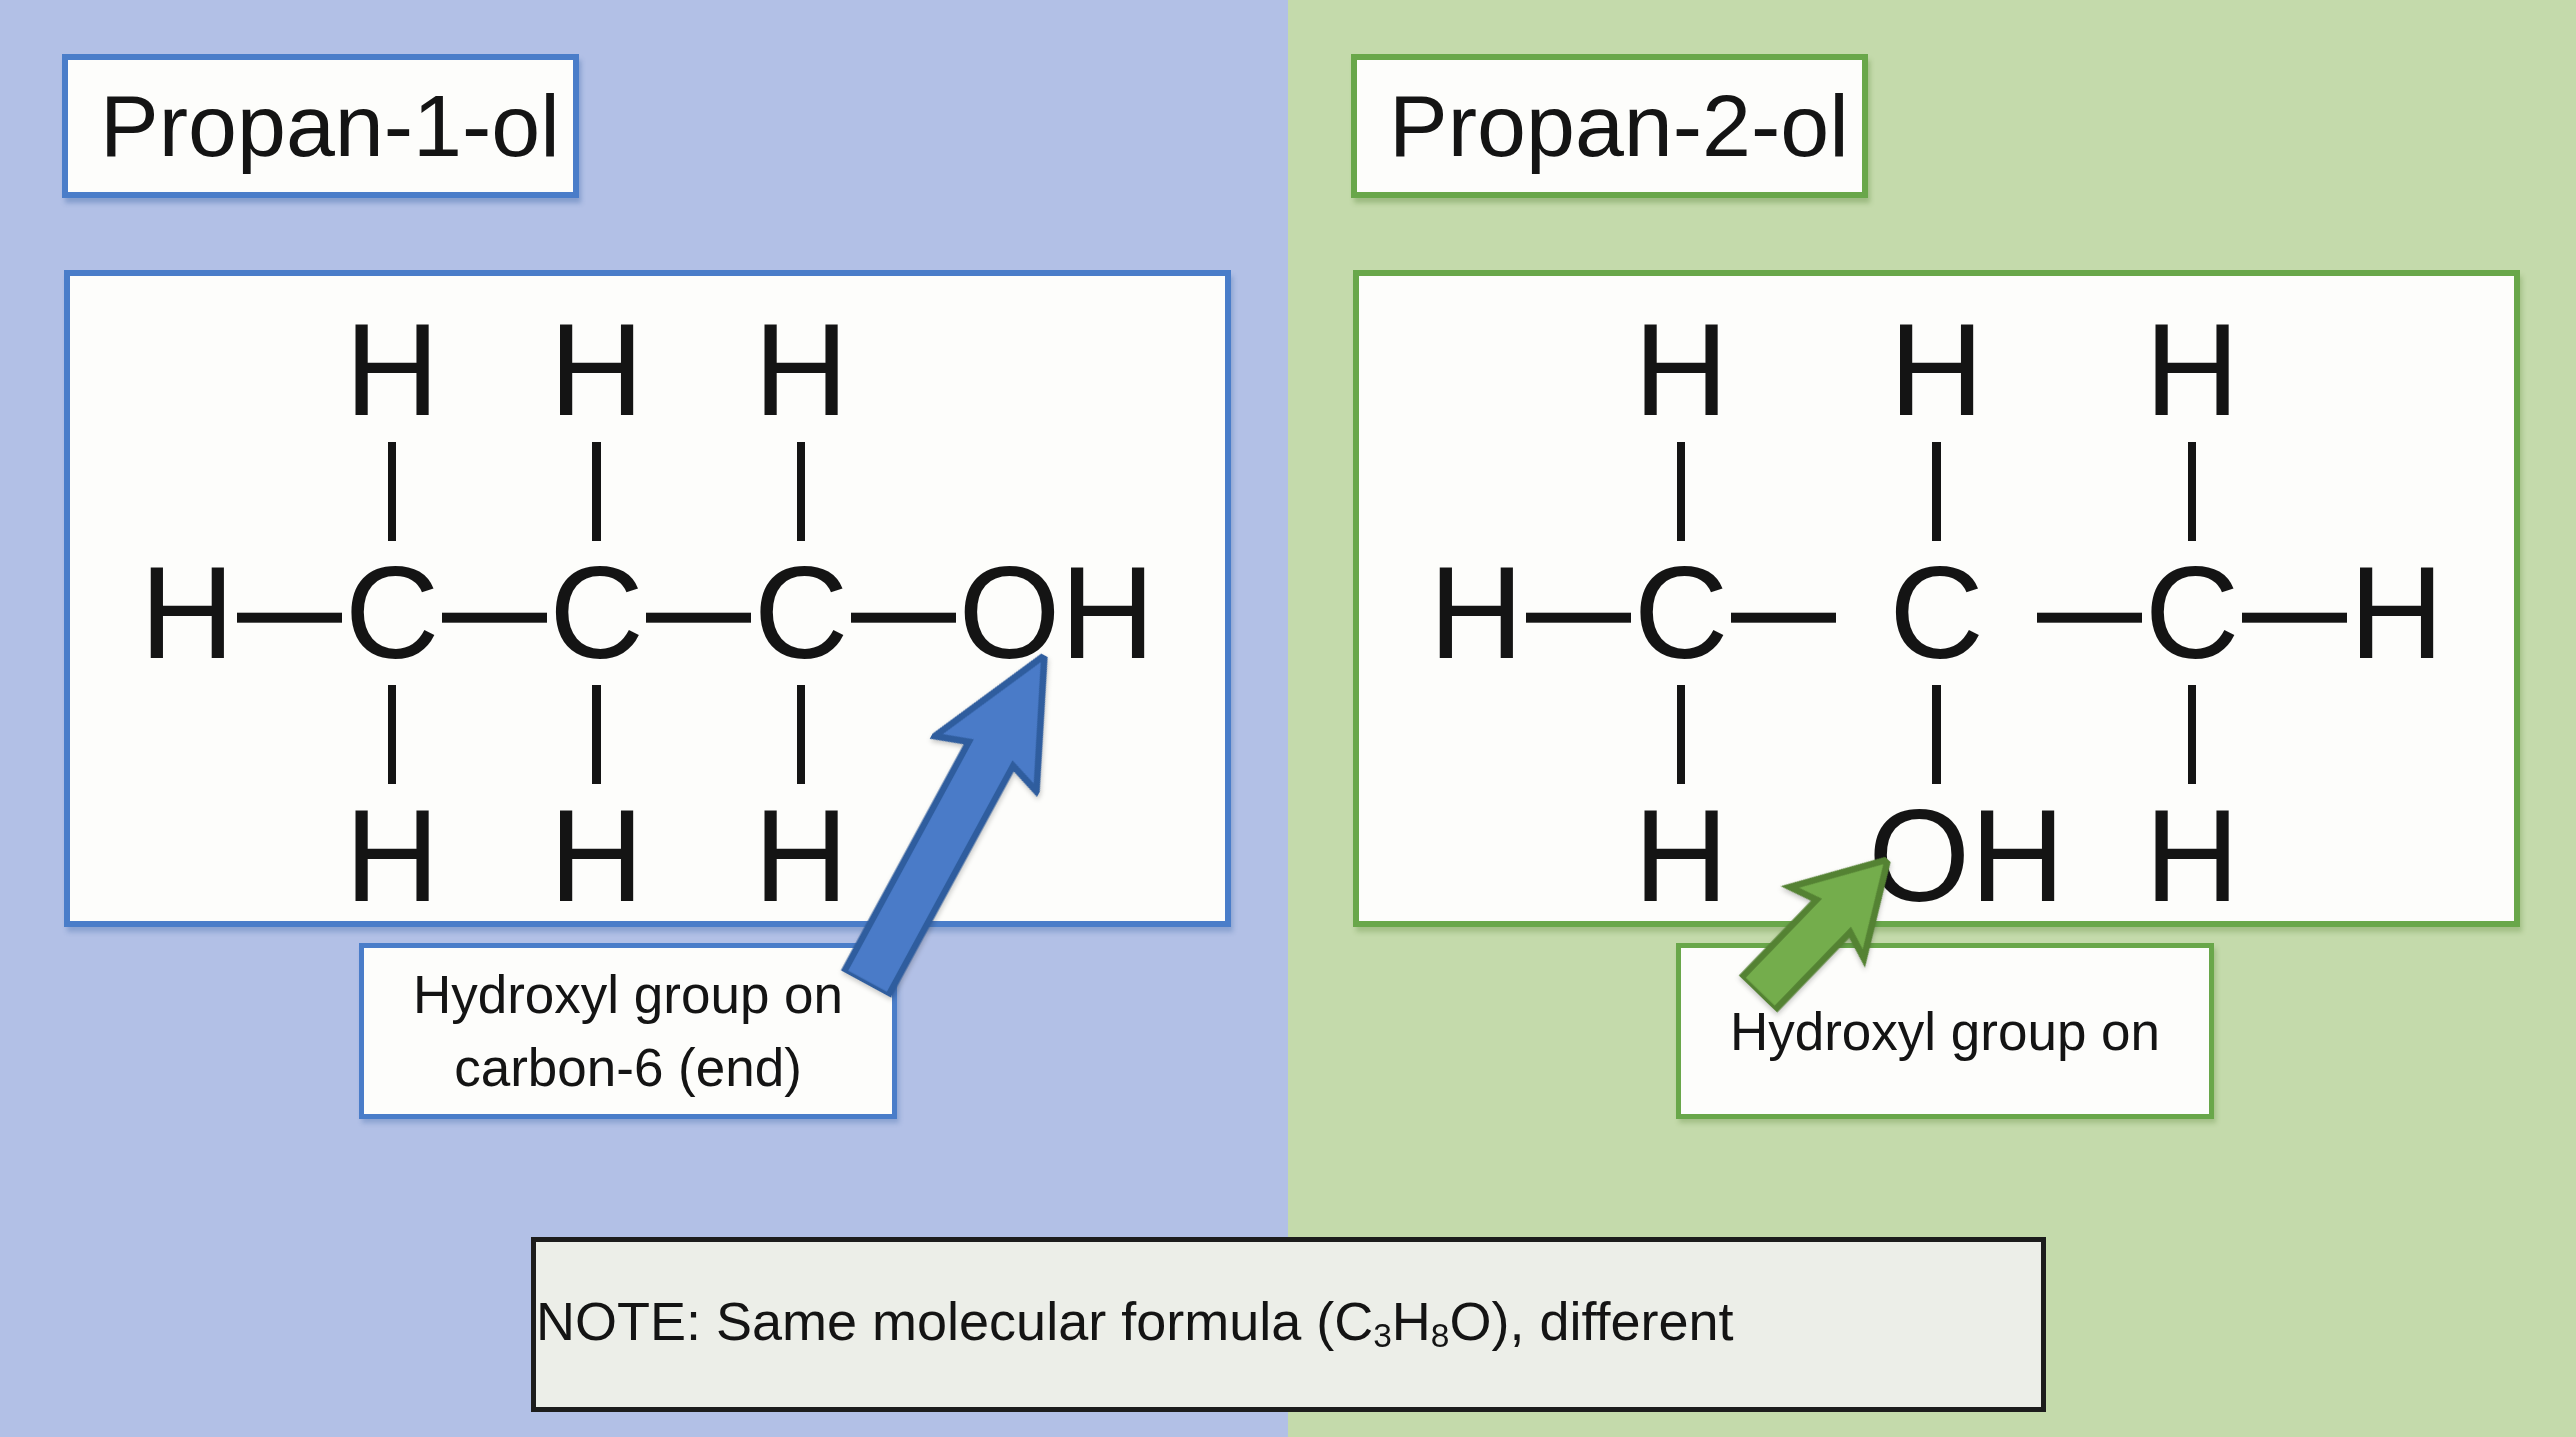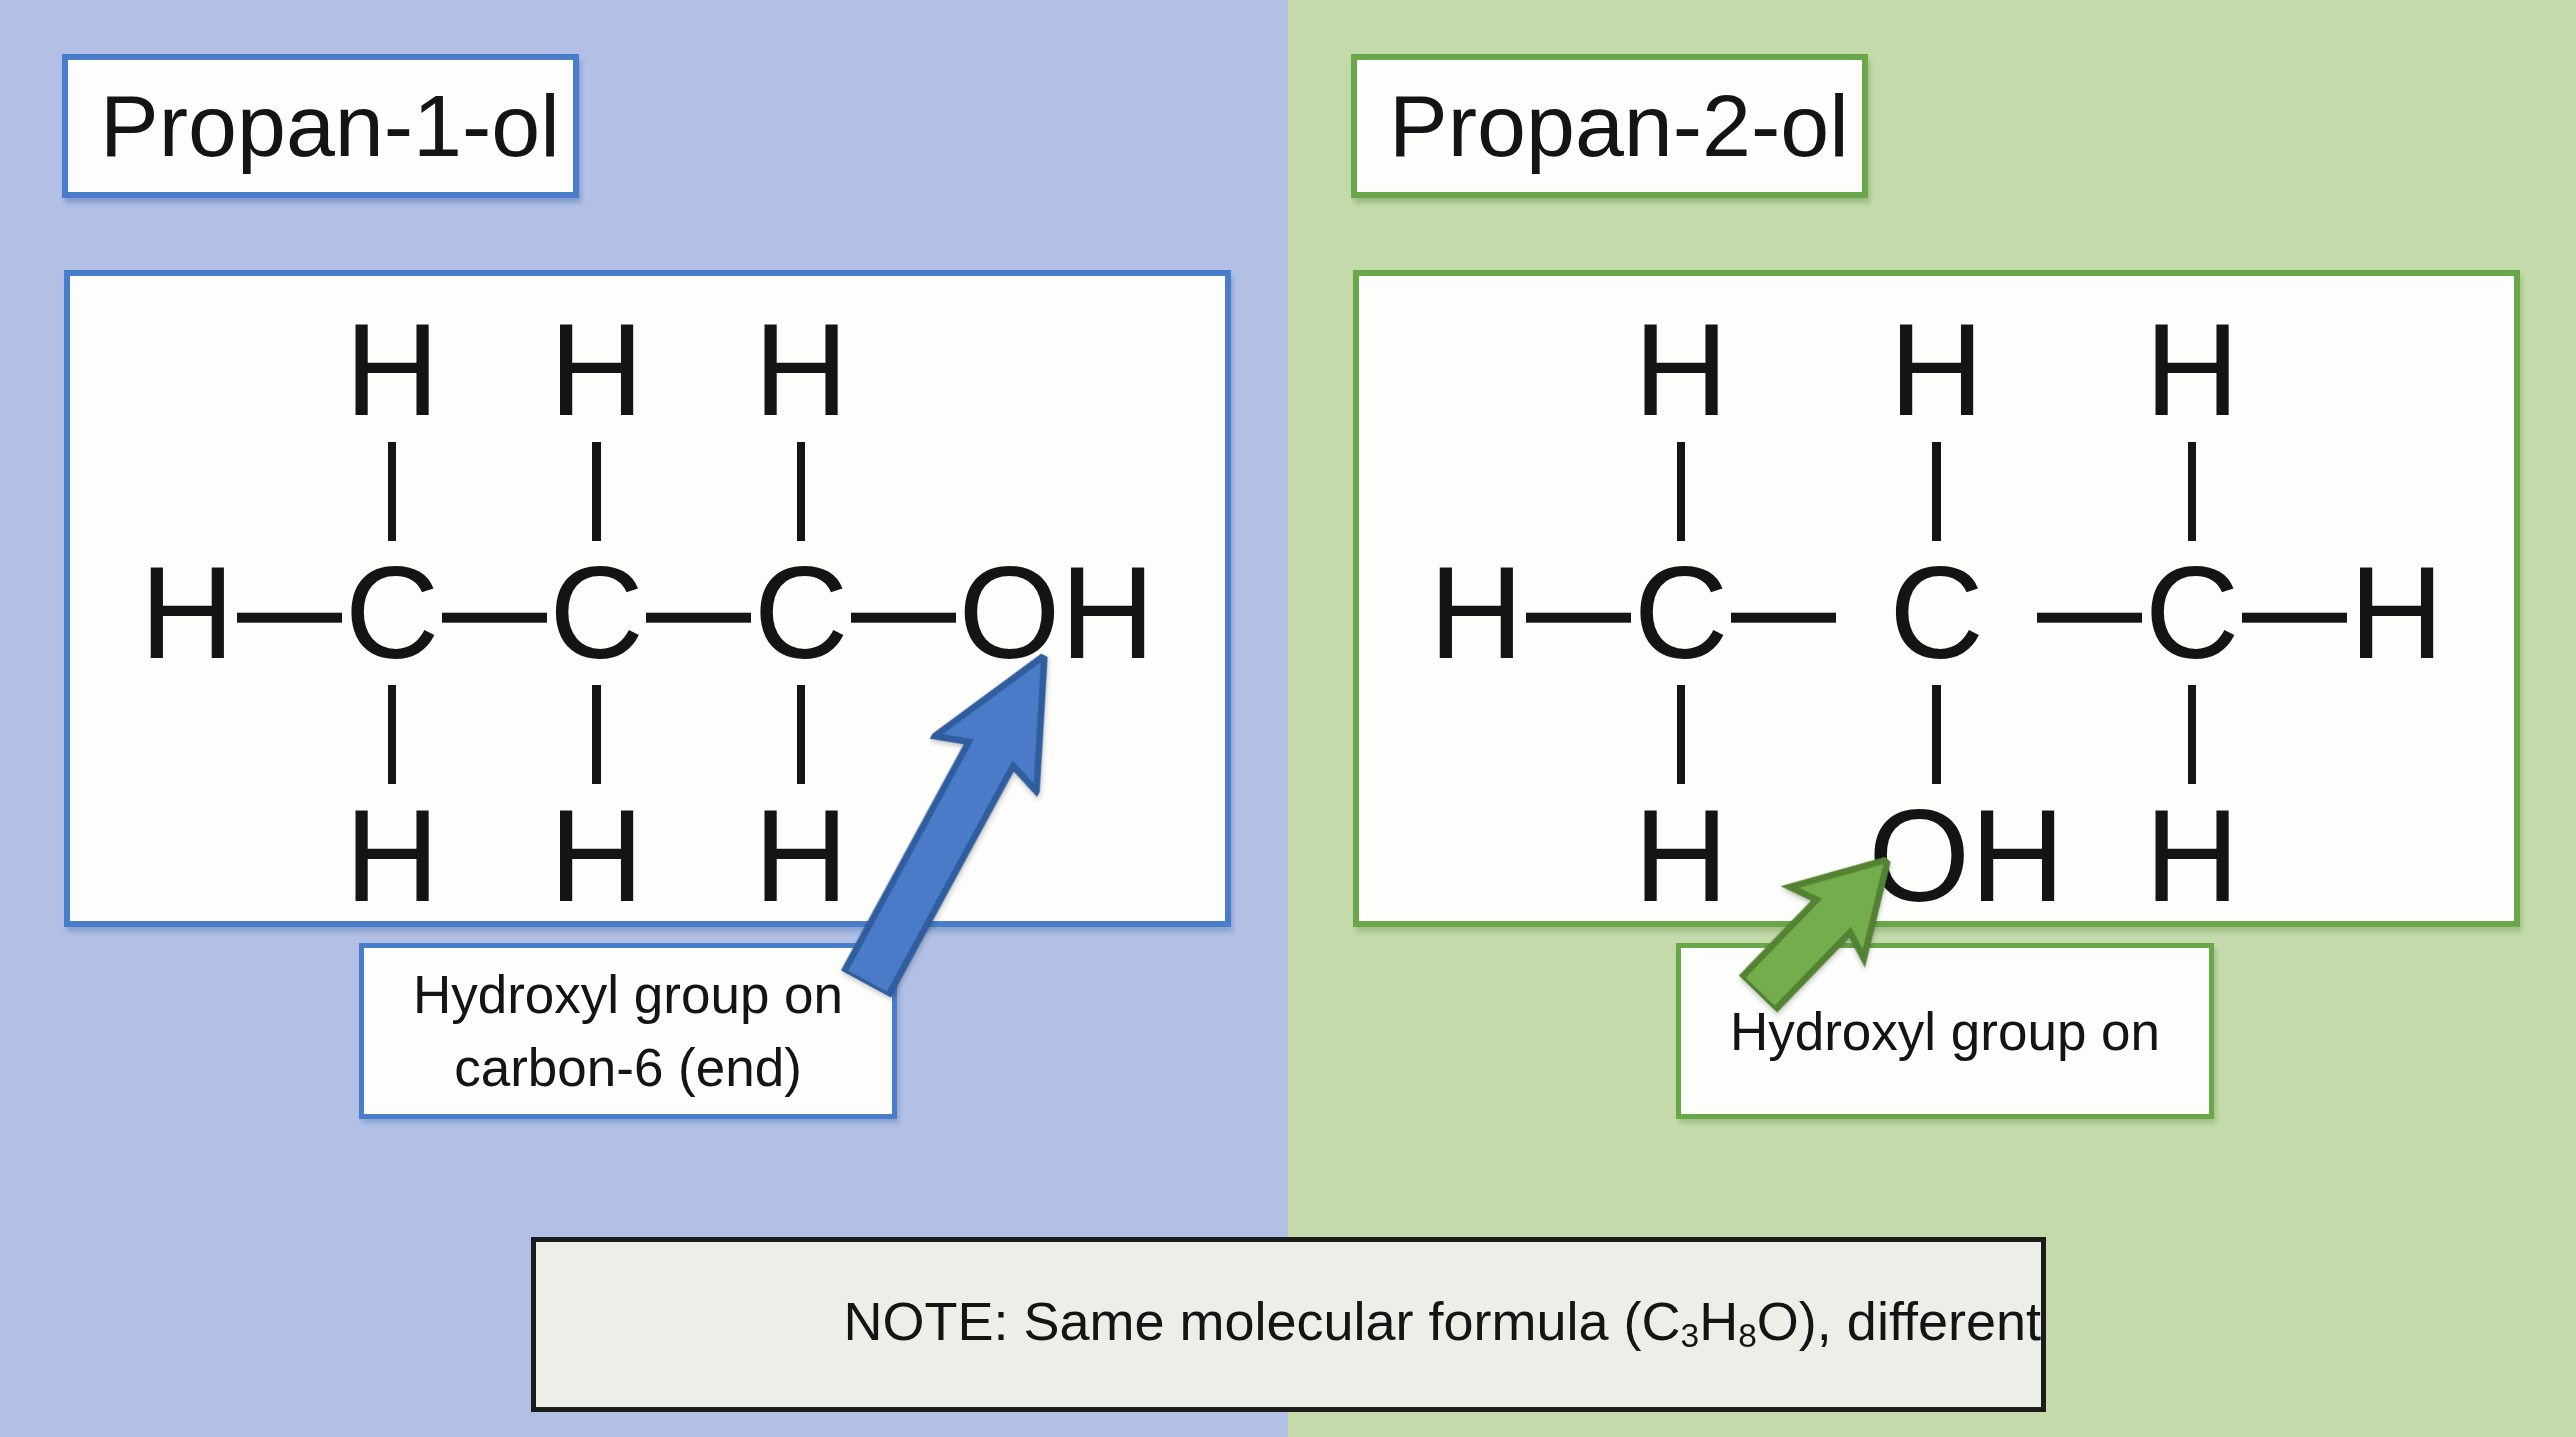--- a/index.html
+++ b/index.html
@@ -71,21 +71,21 @@
   .arrow-blue polygon  { fill: var(--arrow_blue_fill, #4a7bc8);
                          stroke: var(--arrow_blue_stroke, #2f5d9e); stroke-width: 7; }
   .arrow-green polygon { fill: var(--arrow_green_fill, #74ad4c);
                          stroke: var(--arrow_green_stroke, #548233); stroke-width: 7; }
 
   
   .note-box {
     position: absolute; left: 531px; top: 1237px; width: 1515px; height: 175px;
     background: var(--note_bg, #eceee8); border: 5.6px solid var(--note_border, #1c1c1c);
     box-sizing: border-box; z-index: 4;
-    display: flex; flex-direction: column; align-items: flex-end; justify-content: center;
+    display: flex; flex-direction: column; align-items: flex-start; justify-content: center;
     font-size: 54px; line-height: 79px; text-align: center;
   }
   .note-line { white-space: nowrap; }
   .sub { font-size: 0.62em; position: relative; top: 0.22em; }
 </style>
 </head>
 <body>
 
 <div class="stage">
 

